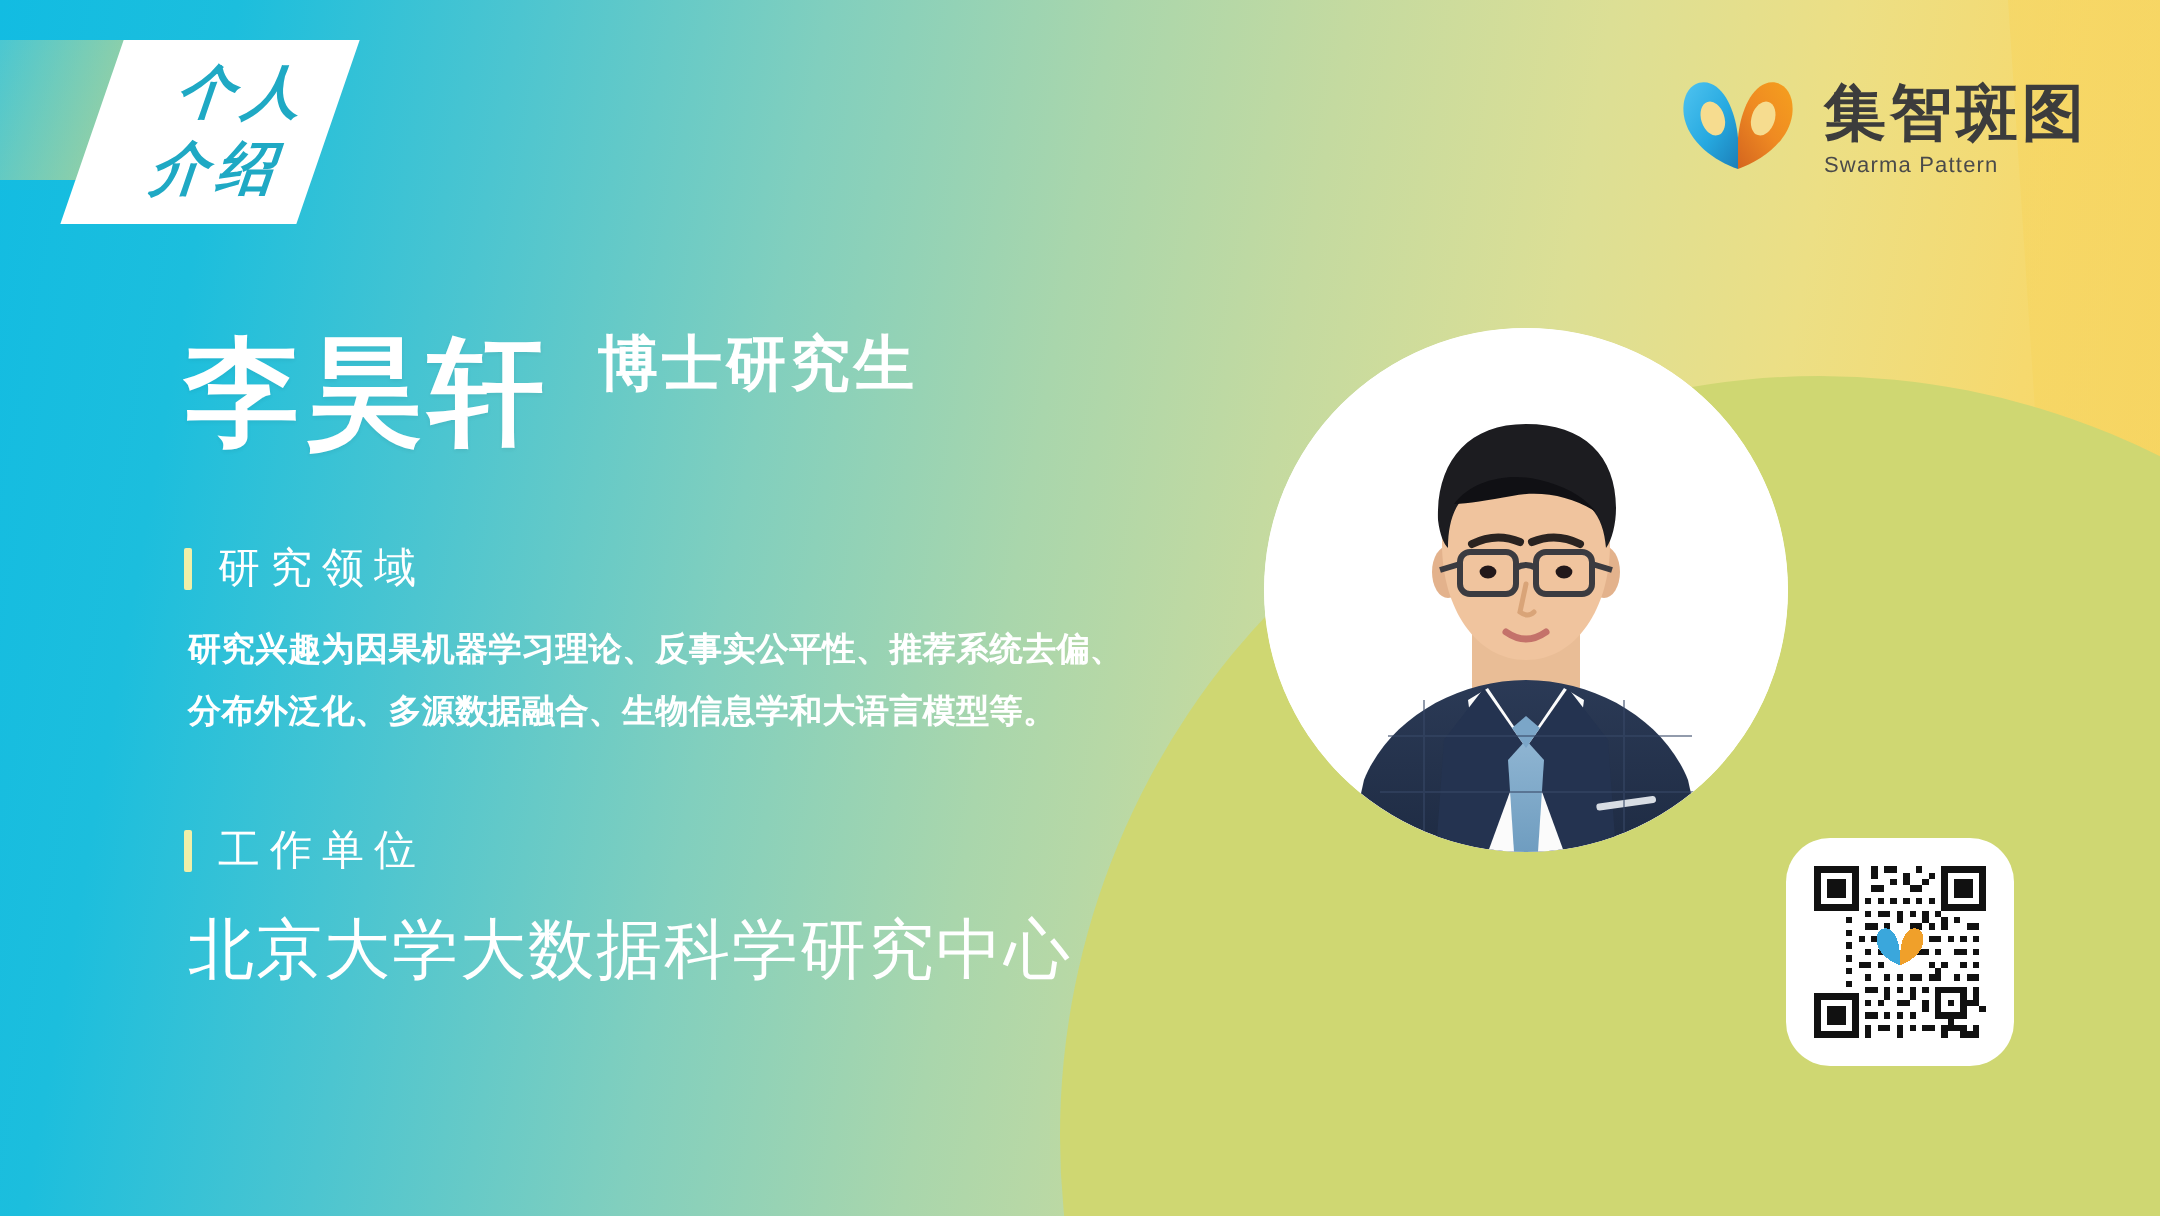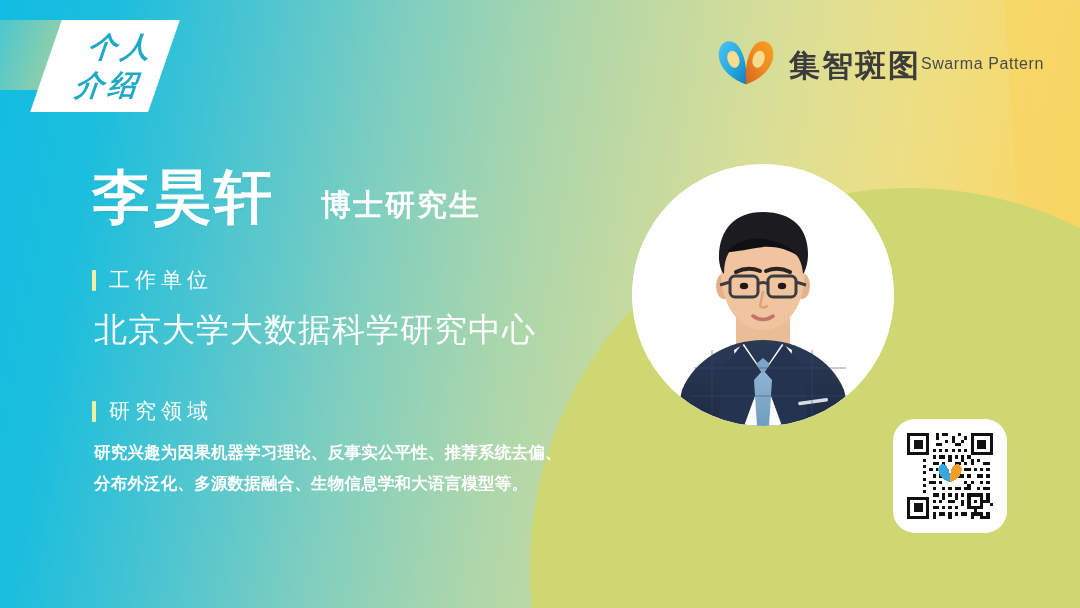--- a/index.html
+++ b/index.html
@@ -100,38 +100,38 @@
   
   .brand {
     position: absolute;
     right: 36px;
     top: 36px;
     display: flex;
     align-items: center;
     gap: 12px;
   }
   .brand-mark { width: 62px; height: 58px; display: block; }
-  .brand-text { display: flex; flex-direction: row; line-height: 1; }
+  .brand-text { display: flex; flex-direction: column; line-height: 1; }
   .brand-cn {
     font-size: 31px;
     font-weight: 700;
     color: #3c3c3c;
     letter-spacing: 2px;
   }
   .brand-en {
-    font-size: 16px;
+    font-size: 11px;
     color: #4a4a4a;
     letter-spacing: .6px;
     margin-top: 6px;
   }
 
   
   .info { position: absolute; left: 92px; top: 168px; width: 520px; }
 
-  .name-row { display: flex; align-items: flex-end; gap: 46px; }
+  .name-row { display: flex; gap: 24px; }
   .person-name {
     color: #ffffff;
     font-size: 58px;
     font-weight: 700;
     letter-spacing: 3px;
     line-height: 1;
     text-shadow: 0 1px 2px rgba(0,0,0,.06);
   }
   .person-title {
     color: #ffffff;
@@ -272,34 +272,34 @@
     </span>
   </div>
 
   <div class="info">
 
     <div class="name-row">
       <span class="person-name">李昊轩</span>
       <span class="person-title">博士研究生</span>
     </div>
 
+    <div class="section second">
+      <div class="sec-head">
+        <span class="sec-bar"></span>
+        <span class="sec-label">研究领域</span>
+      </div>
+      <div class="sec-body">研究兴趣为因果机器学习理论、反事实公平性、推荐系统去偏、分布外泛化、多源数据融合、生物信息学和大语言模型等。</div>
+    </div>
+
     <div class="section">
       <div class="sec-head">
         <span class="sec-bar"></span>
         <span class="sec-label">工作单位</span>
       </div>
       <div class="sec-main">北京大学大数据科学研究中心</div>
-    </div>
-
-    <div class="section second">
-      <div class="sec-head">
-        <span class="sec-bar"></span>
-        <span class="sec-label">研究领域</span>
-      </div>
-      <div class="sec-body">研究兴趣为因果机器学习理论、反事实公平性、推荐系统去偏、分布外泛化、多源数据融合、生物信息学和大语言模型等。</div>
     </div>
 
   </div>
 
   <div class="portrait">
     <svg viewBox="0 0 262 262" xmlns="http://www.w3.org/2000/svg" aria-hidden="true">
       <defs>
         <clipPath id="circ">
             <circle cx="131" cy="131" r="131"></circle>
           </clipPath>

